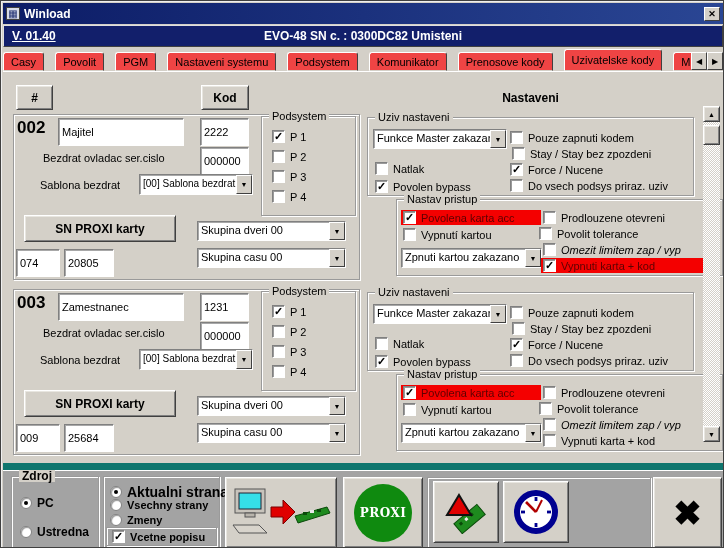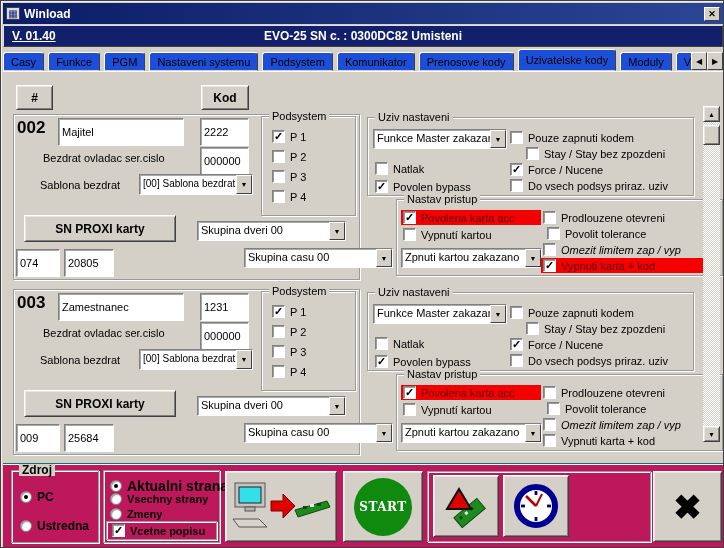--- a/index.html
+++ b/index.html
@@ -17,22 +17,22 @@
     font-size:9px;font-weight:bold;text-align:center;line-height:12px;cursor:default;}
 
   
   .navbar{position:absolute;left:2px;top:24px;width:720px;height:22px;background:#121f6b;
     border:1px solid;border-color:#dfdfdf #404040 #404040 #dfdfdf;}
   .nav-version{position:absolute;left:8px;top:3px;color:#fff;font-weight:bold;font-size:12px;text-decoration:underline;}
   .nav-title{position:absolute;left:0;top:3px;width:100%;text-align:center;color:#fff;font-weight:bold;font-size:12px;}
 
   
   .tabs{position:absolute;left:2px;top:48px;width:720px;height:22px;white-space:nowrap;overflow:hidden;}
-  .tab{display:inline-block;vertical-align:bottom;height:19px;padding:3px 7px 0 7px;margin-right:1px;
-    background:#1d4ed8;border:1px solid;border-color:#fff #404040 #d4d0c8 #fff;
+  .tab{display:inline-block;vertical-align:bottom;height:19px;padding:3px 7px 0 7px;margin-right:8px;
+    background:#ef4444;border:1px solid;border-color:#fff #404040 #d4d0c8 #fff;
     border-radius:3px 3px 0 0;font-size:11px;}
   .tab.active{height:22px;padding-top:4px;font-size:11px;position:relative;z-index:3;
     border-color:#fff #404040 #d4d0c8 #fff;}
   .tabspin{position:absolute;right:0;top:3px;z-index:4;}
   .tabspin span{display:inline-block;width:16px;height:18px;background:#d4d0c8;border:1px solid;
     border-color:#fff #404040 #404040 #fff;font-size:8px;text-align:center;line-height:17px;}
 
   
   .main{position:absolute;left:2px;top:70px;width:720px;height:392px;background:#d4d0c8;
     border-top:1px solid #fff;}
@@ -76,43 +76,43 @@
   .lserial{left:40px;top:38px;}
   .userial{left:197px;top:33px;width:49px;}
   .lsablona{left:37px;top:65px;}
   .csablona{left:136px;top:60px;width:114px;height:21px;}
   .podsys{left:258px;top:2px;width:95px;height:100px;padding:12px 0 0 8px;}
   .podsys .cbrow{position:static;margin-bottom:5px;}
   .uzivbox{left:364px;top:3px;width:327px;height:79px;padding-left:20px;}
   .cmaster{left:5px;top:11px;width:134px;height:20px;}
   .rnatlak{left:5px;top:43px;}
   .rbypass{left:5px;top:61px;}
-  .ur0{left:140px;top:12px;} .ur1{left:156px;top:28px;align-items:center;} .ur2{left:140px;top:44px;} .ur3{left:140px;top:60px;}
+  .ur0{left:140px;top:12px;} .ur1{left:142px;top:28px;align-items:center;} .ur2{left:140px;top:44px;} .ur3{left:140px;top:60px;}
   .pristupbox{left:364px;top:85px;width:327px;height:77px;margin-left:29px;}
   .prcard{left:4px;top:10px;width:140px;}
   .prdis{left:4px;top:27px;}
   .carm{left:4px;top:48px;width:141px;height:20px;}
-  .pp0{left:144px;top:10px;width:178px;} .pp1{left:148px;top:26px;} .pp2{left:144px;top:42px;font-style:italic;} .pp3{left:144px;top:58px;width:178px;}
+  .pp0{left:144px;top:10px;width:178px;} .pp1{left:140px;top:26px;} .pp2{left:144px;top:42px;font-style:italic;} .pp3{left:144px;top:58px;width:178px;}
   .snbtn{position:absolute;left:21px;top:101px;width:152px;height:27px;font-weight:bold;font-size:12px;
     display:flex;align-items:center;justify-content:center;}
   .prox1{left:13px;top:135px;width:44px;}
   .prox2{left:61px;top:135px;width:50px;}
   .cdveri{left:194px;top:107px;width:149px;height:20px;}
-  .ccasu{left:194px;top:134px;width:149px;height:20px;margin-left:47px;}
+  .ccasu{left:194px;top:134px;width:149px;height:20px;}
 
   
   .vscroll{position:absolute;left:700px;top:34px;width:17px;height:336px;
     background:conic-gradient(#fff 25%,#d4d0c8 0 50%,#fff 0 75%,#d4d0c8 0);background-size:2px 2px;}
   .sbtn{position:absolute;left:0;width:17px;height:16px;font-size:7px;text-align:center;line-height:15px;}
   .sup{top:0;} .sdn{bottom:0;}
   .sthumb{position:absolute;left:0;top:19px;width:17px;height:20px;}
 
   
-  .footer{position:absolute;left:2px;top:462px;width:720px;height:84px;background:#be185d;
-    border-top:1px solid #0f766e;box-shadow:inset 0 1px 0 #fff;}
+  .footer{position:absolute;left:2px;top:462px;width:720px;height:84px;background:#a3a3a3;
+    border-top:7px solid #0f766e;box-shadow:inset 0 1px 0 #fff;}
   .fgroup{position:absolute;}
   .zdroj{left:8px;top:6px;width:88px;height:73px;}
   .zdroj .legend{font-weight:bold;font-size:12px;}
   .rrow{position:absolute;display:flex;align-items:center;gap:5px;font-weight:bold;font-size:12px;white-space:nowrap;}
   .zpc{left:8px;top:19px;} .zustr{left:8px;top:48px;}
   .pages{left:100px;top:6px;width:117px;height:73px;}
   .pg0{left:6px;top:7px;font-size:14px;} .pg1{left:6px;top:22px;font-size:11px;} .pg2{left:6px;top:37px;font-size:11px;}
   .incwrap{position:absolute;left:2px;bottom:2px;right:2px;height:19px;display:flex;align-items:center;gap:5px;
     padding-left:5px;font-weight:bold;font-size:11px;}
   .toolbtn{position:absolute;display:flex;align-items:center;justify-content:center;}
@@ -131,44 +131,45 @@
 <div class="win">
 
   <div class="titlebar">
     <span class="tb-icon">▦</span>
     <span class="tb-title">Winload</span>
     <span class="tb-close">✕</span>
   </div>
 
   <div class="navbar">
     <span class="nav-version">V. 01.40</span>
-    <span class="nav-title">EVO-25  SN c. : 0300DC82 Umisteni</span>
+    <span class="nav-title">EVO-48  SN c. : 0300DC82 Umisteni</span>
   </div>
 
   <div class="tabs">
     <span class="tab">Casy</span>
-    <span class="tab">Funkce</span>
+    <span class="tab">Povolit</span>
     <span class="tab">PGM</span>
     <span class="tab">Nastaveni systemu</span>
     <span class="tab">Podsystem</span>
     <span class="tab">Komunikator</span>
     <span class="tab">Prenosove kody</span>
     <span class="tab active">Uzivatelske kody</span>
     <span class="tab">Moduly</span>
     <span class="tab">VDMP3</span>
     
     <span class="tabspin">
       <span>◀</span><span>▶</span>
     </span>
   </div>
 
   <div class="main">
 
     <div class="hbtn raised hnum">#</div>
     <div class="hbtn raised hkod">Kod</div>
+    <div class="hnast">Nastaveni</div>
 
     <div class="ublock u0">
       <div class="blockframe etched"></div>
       <div class="unum">002</div>
       <input class="tin uname" value="Majitel" style="">
       <input class="tin ucode" value="2222" style="">
       <div class="lbl lserial">Bezdrat ovladac ser.cislo</div>
       <input class="tin userial" value="000000" style="">
       <div class="lbl lsablona">Sablona bezdrat</div>
       <div class="combo csablona">
@@ -431,21 +432,21 @@
         <polygon points="2,40 28,40 36,48 8,48" fill="#d8d4cc" stroke="#555"></polygon>
         <polygon points="40,22 52,22 52,15 64,27 52,39 52,32 40,32" fill="#e00000" stroke="#7a0000"></polygon>
         <polygon points="64,31 96,22 99,28 67,38" fill="#1e8a1e" stroke="#0a4a0a"></polygon>
         <rect x="72" y="27" width="4" height="3" fill="#0a4a0a"></rect>
         <rect x="79" y="25" width="4" height="3" fill="#e8e8e8"></rect>
         <rect x="86" y="24" width="4" height="3" fill="#0a4a0a"></rect>
       </svg>
     </div>
 
     <div class="toolbtn raised bstartwrap">
-      <div class="startcircle">START</div>
+      <div class="startcircle">PROXI</div>
     </div>
 
     <div class="fgroup etched duoframe"></div>
 
     <div class="toolbtn raised balert">
       <svg width="44" height="44" viewBox="0 0 44 44">
         <g transform="rotate(-40 26 28)">
           <rect x="10" y="22" width="30" height="13" fill="#1e8a1e" stroke="#0a4a0a"></rect>
           <rect x="14" y="25" width="3" height="3" fill="#0a4a0a"></rect>
           <rect x="21" y="25" width="3" height="3" fill="#e8e8e8"></rect>

